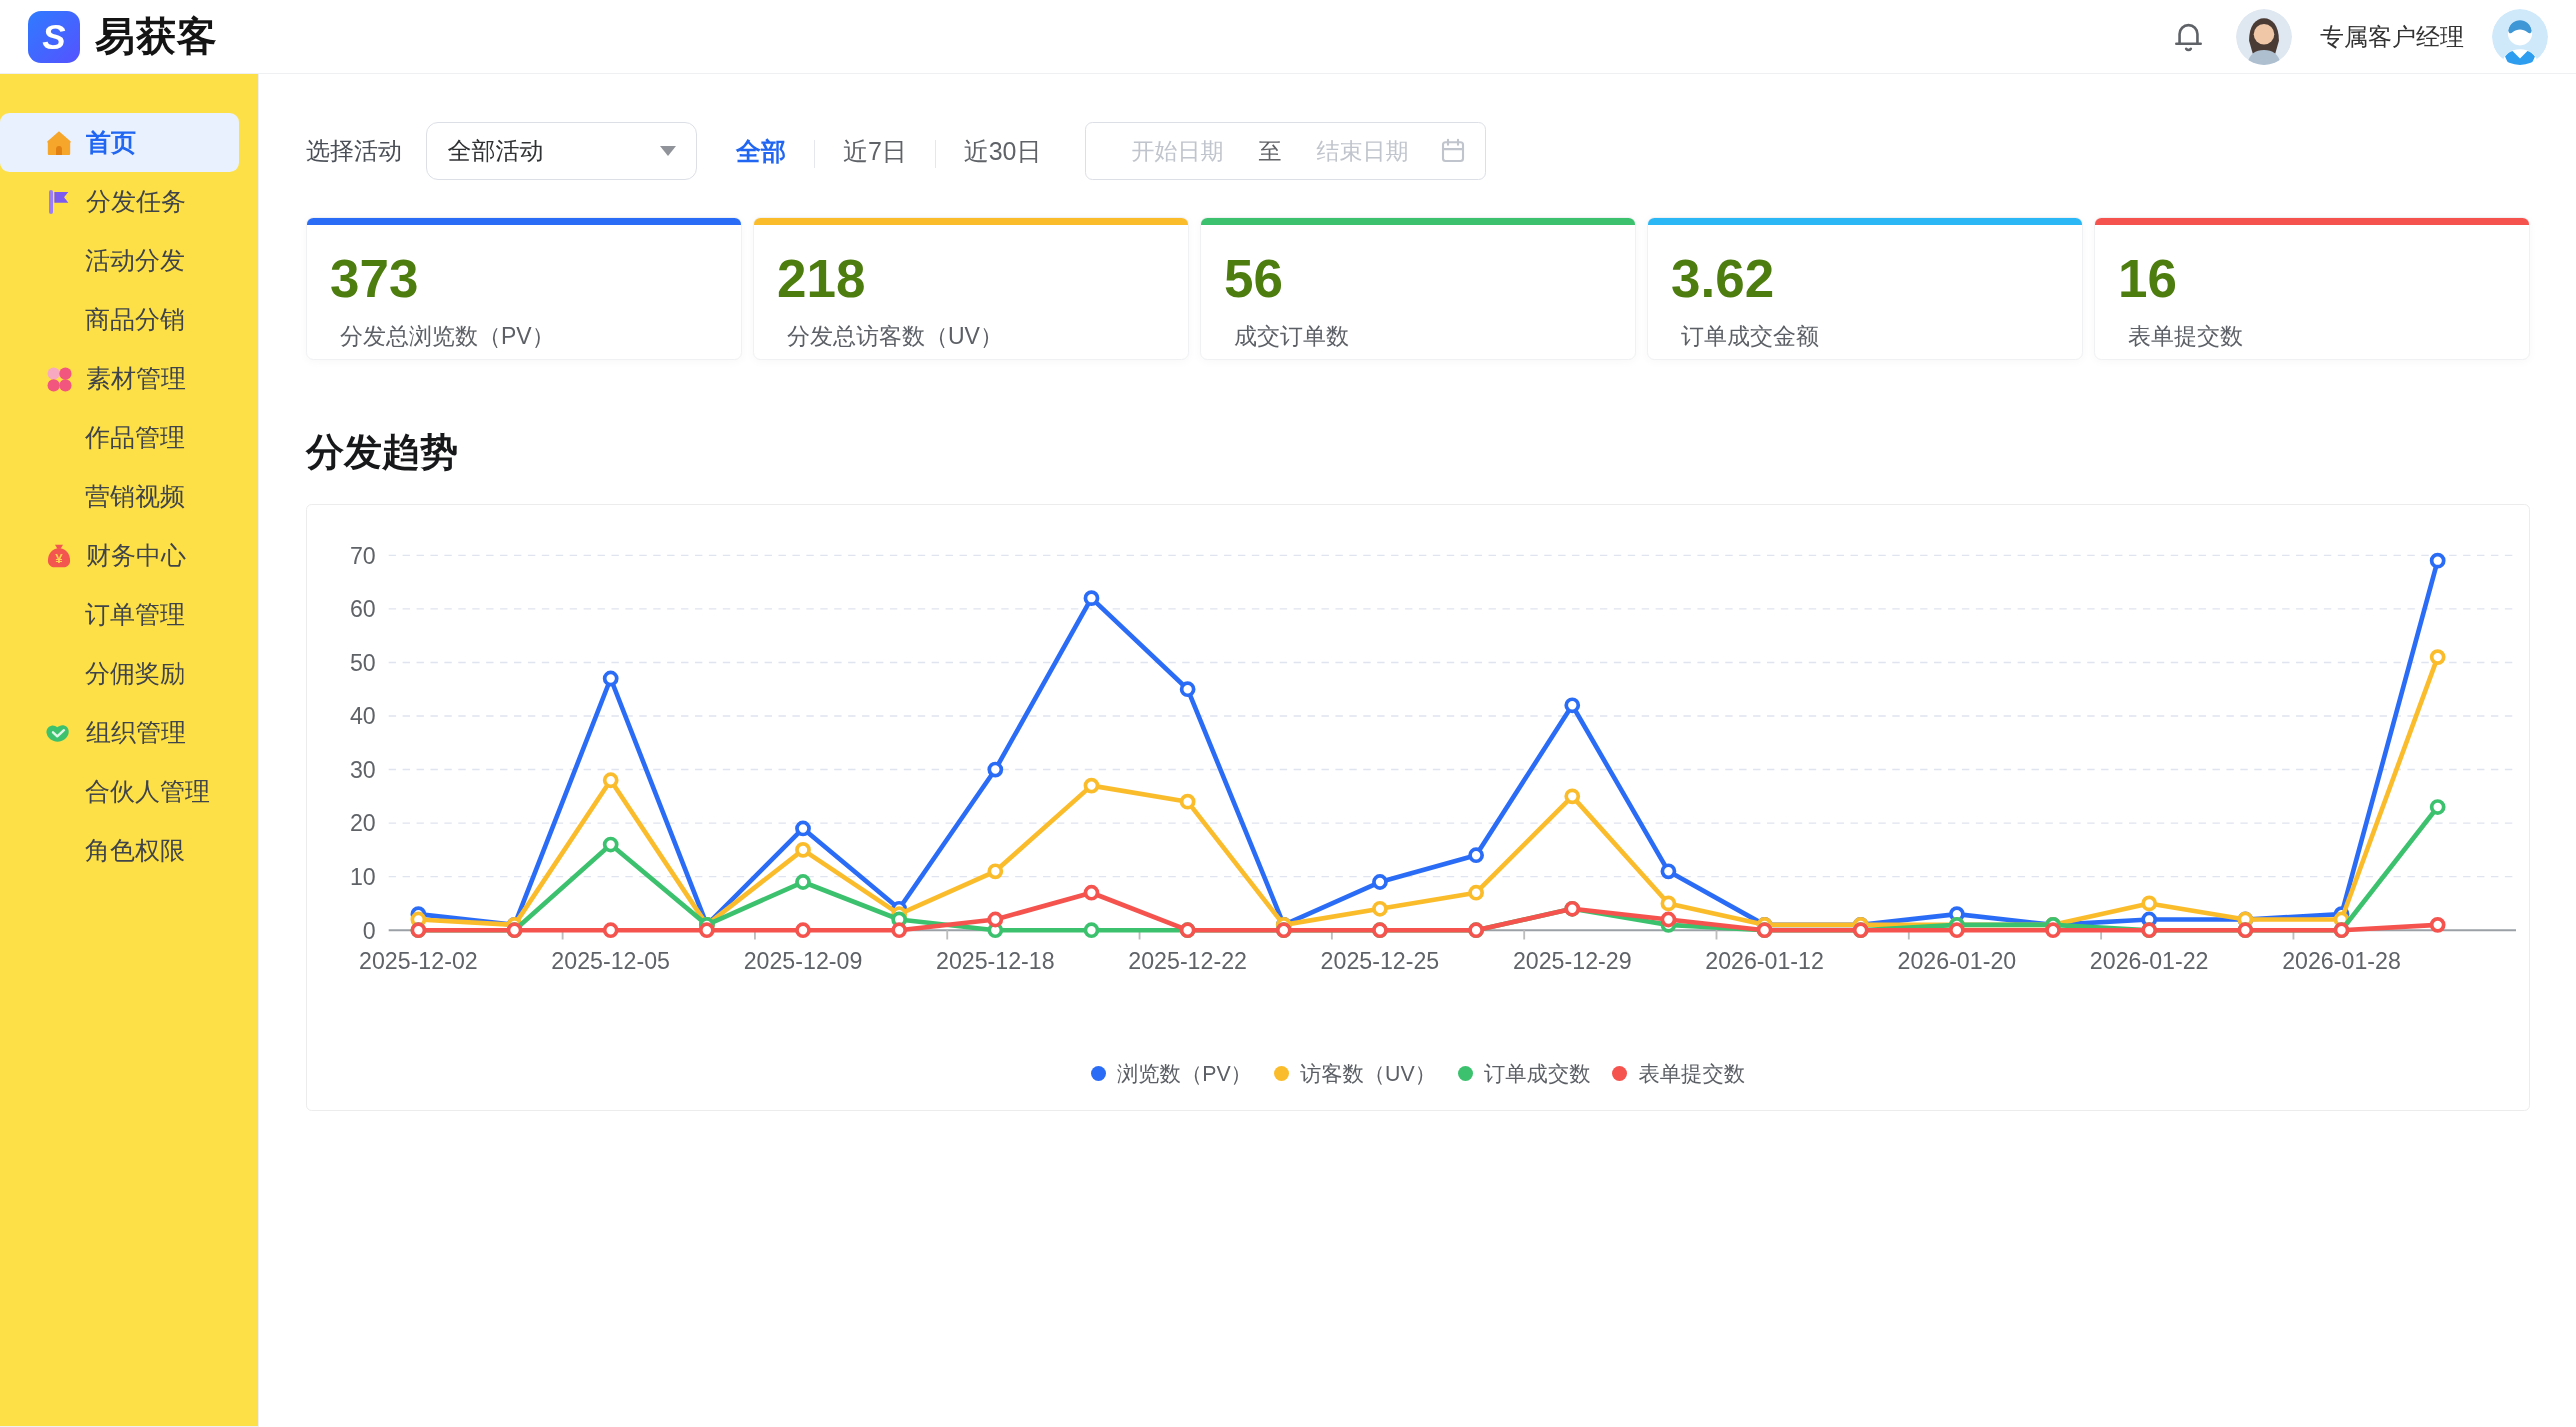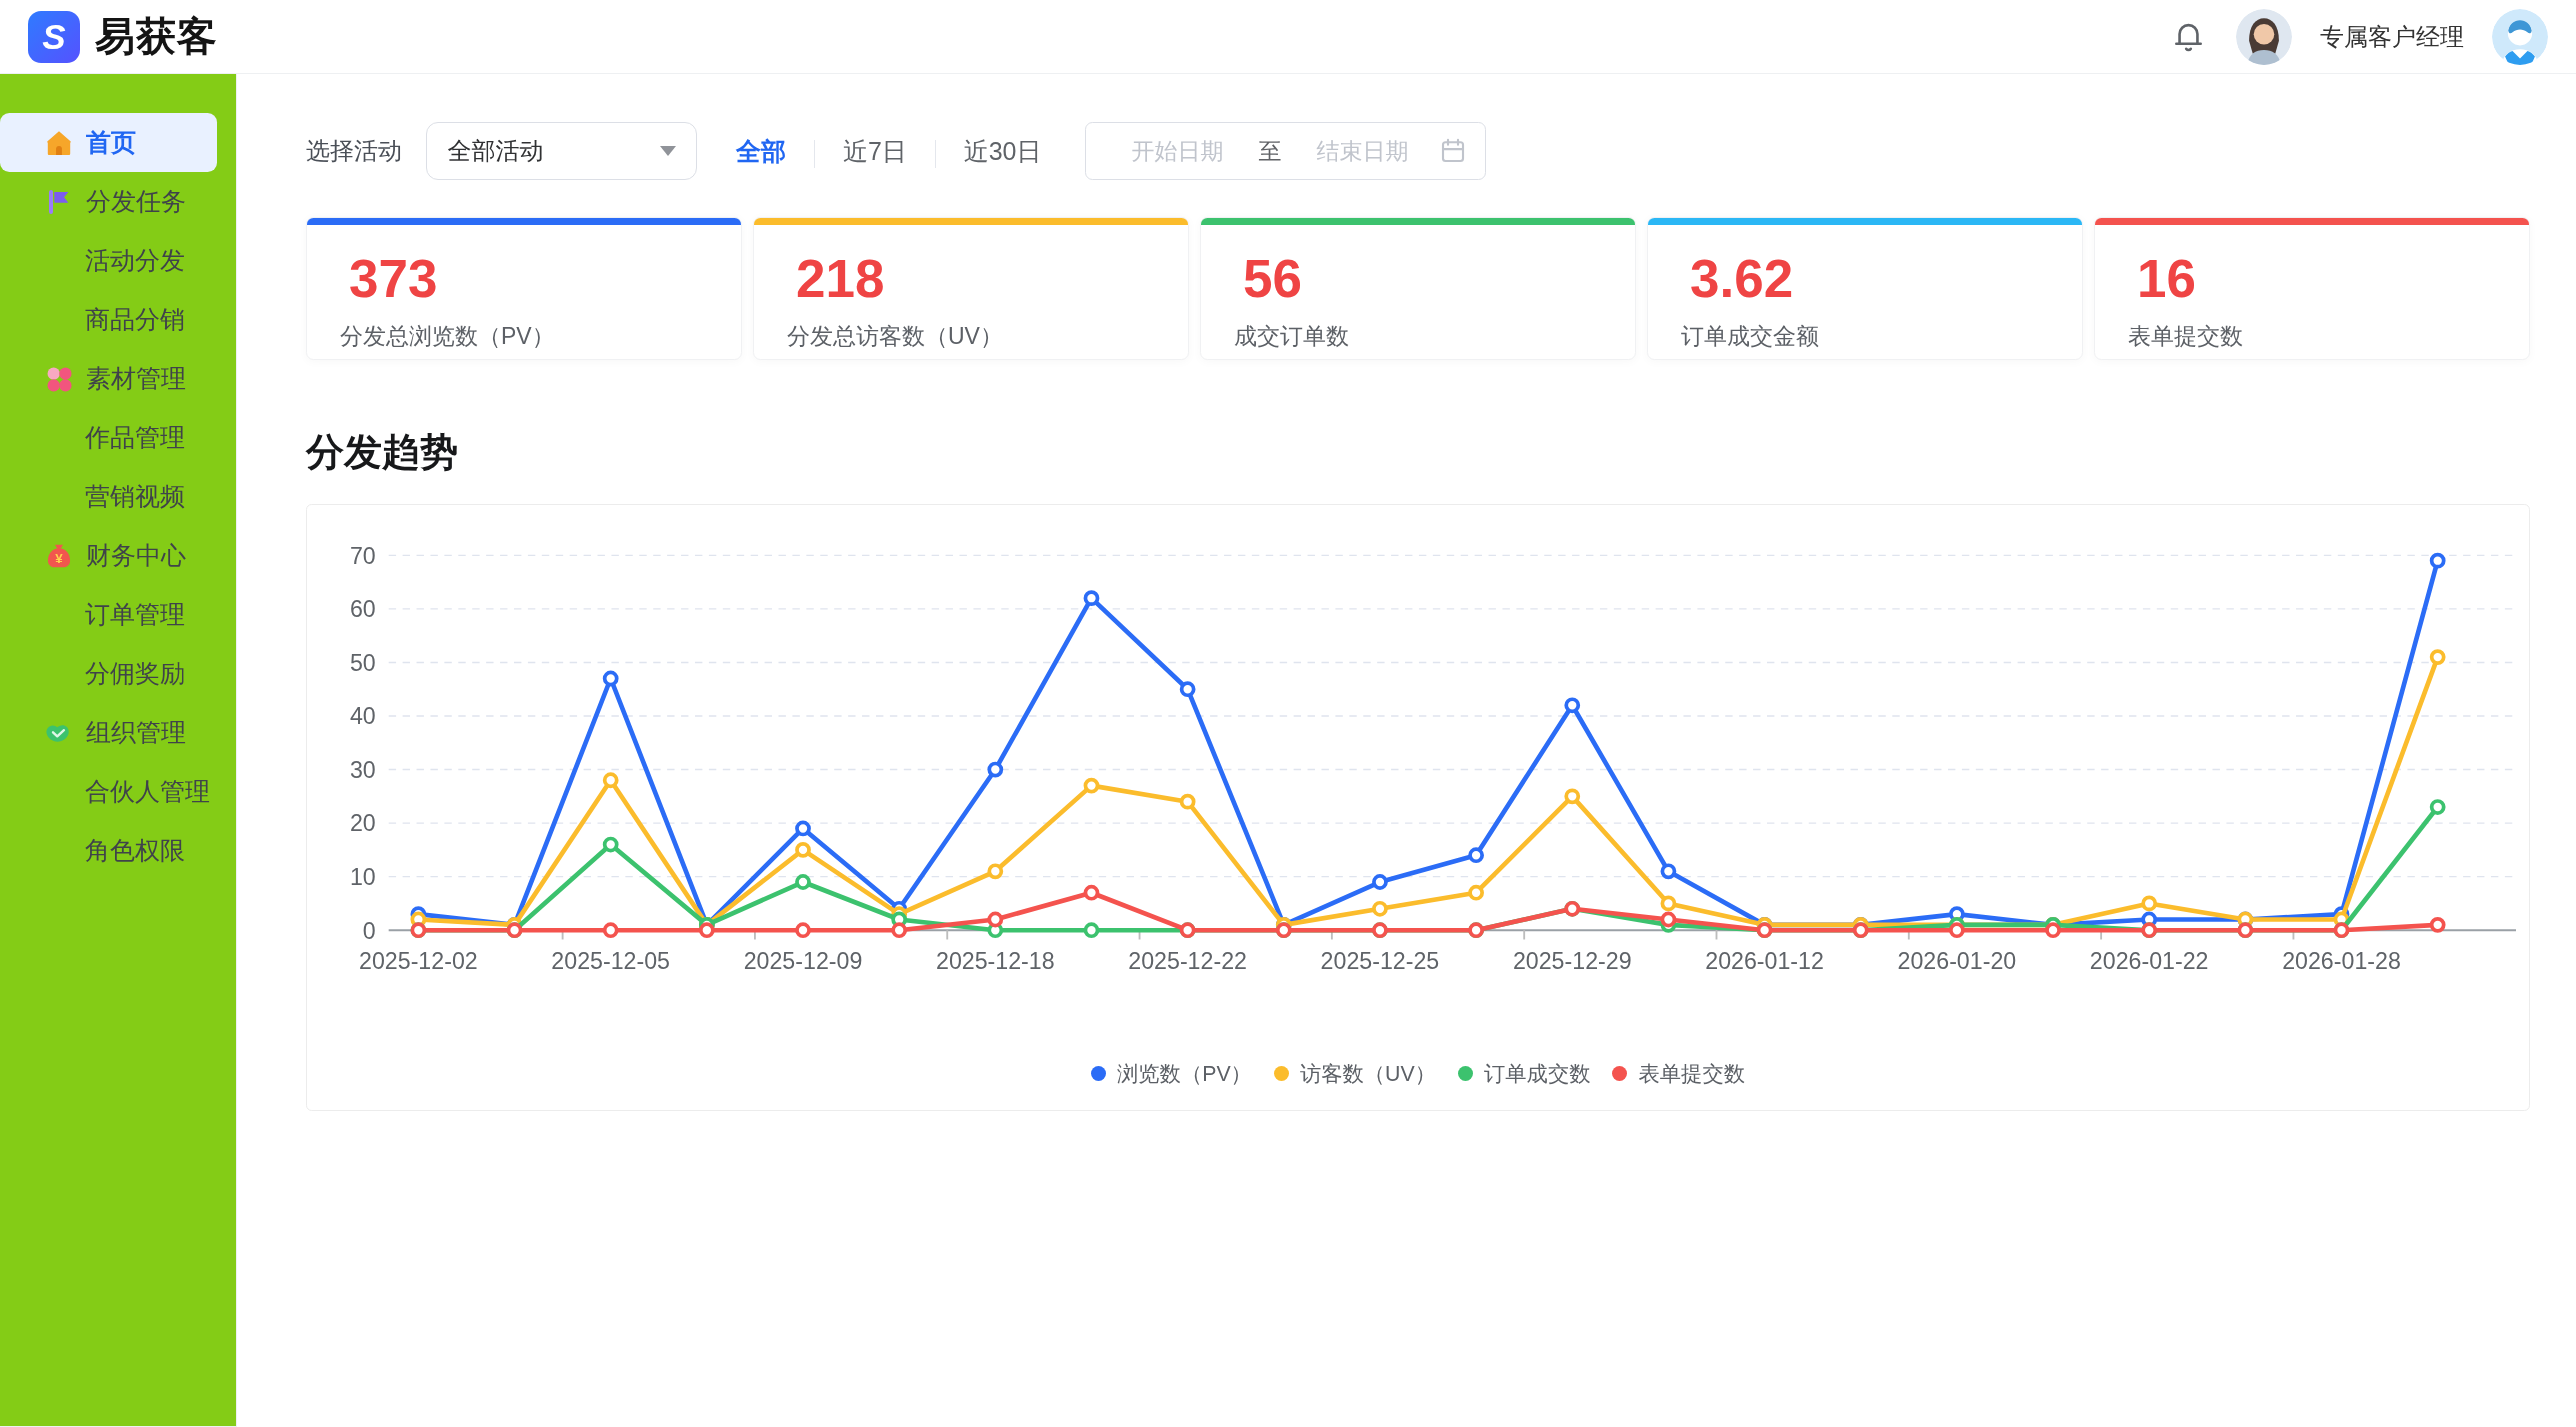--- a/index.html
+++ b/index.html
@@ -10,21 +10,21 @@
   .logo{width:52px;height:52px;border-radius:13px;background:linear-gradient(135deg,#2f7bff,#5552ff);display:flex;align-items:center;justify-content:center;color:#fff;font-size:35px;font-weight:800;font-style:italic;flex:0 0 auto}
   .brand{font-size:40px;font-weight:800;margin-left:15px;color:#141414;letter-spacing:0.9px}
   .header-right{margin-left:auto;display:flex;align-items:center;gap:28px}
   .bell{display:flex;cursor:pointer}
   .bell svg{width:39px;height:39px}
   .avatar{width:56px;height:56px;border-radius:50%;overflow:hidden;flex:0 0 auto;cursor:pointer}
   .avatar svg{width:56px;height:56px;display:block}
   .role{font-size:24px;color:#333}
 
   
-  .sidebar{position:absolute;left:0;top:74px;bottom:0;width:237px;border-right:0.9px solid #eef0f2;border-bottom:0.9px solid #eef0f2;background:#84cc16;padding-top:39px;box-sizing:border-box}
+  .sidebar{position:absolute;left:0;top:74px;bottom:0;width:259px;border-right:0.9px solid #eef0f2;border-bottom:0.9px solid #eef0f2;background:#fde047;padding-top:39px;box-sizing:border-box}
   .side-item{height:59px;display:flex;align-items:center;padding-left:43px;cursor:pointer}
   .side-item.active{background:#e9f1ff;border-radius:9.3px;margin-right:18.6px}
   .side-item.active .side-label{color:#2066f2;font-weight:700}
   .side-icon{width:32px;height:32px;margin-right:11px;display:flex;flex:0 0 auto}
   .side-icon svg{width:32px;height:32px}
   .side-label{font-size:25px;color:#3f434a;white-space:nowrap}
   .side-item.sub{padding-left:85px}
 
   
   .main{position:absolute;left:264px;top:74px;right:0;bottom:0;padding:0 46px 0 42px;box-sizing:border-box;background:#fff}
@@ -40,21 +40,21 @@
   .datebox{margin-left:43px;width:401px;height:58px;border:0.9px solid #dcdfe6;border-radius:7.4px;display:flex;align-items:center;box-sizing:border-box;padding:0 16.7px;background:#fff}
   .dph{flex:1;text-align:center;font-size:23px;color:#c0c4cc;cursor:text}
   .dsep{font-size:23px;color:#606266;padding:0 5.6px}
   .cal{display:flex}
   .cal svg{width:30px;height:30px}
 
   
   .cards{margin-top:37px;display:flex;gap:11px}
   .card{flex:1;height:141px;border:0.9px solid #f0f1f3;border-radius:7.4px;position:relative;overflow:hidden;background:#fff;box-shadow:0 1.9px 9.3px rgba(0,0,0,.03)}
   .accent{height:6.5px;width:100%}
-  .val{margin:26px 0 0 42px;font-size:53px;font-weight:600;color:#ef4444;line-height:1.05}
+  .val{margin:26px 0 0 23px;font-size:53px;font-weight:600;color:#4d7c0f;line-height:1.05}
   .lbl{margin:15px 0 0 33px;font-size:23px;color:#5c6066;white-space:nowrap}
 
   
   .sec-title{margin-top:67px;font-size:38px;font-weight:700;color:#17181a}
   .chart-panel{margin-top:26px;height:605px;border:0.9px solid #ececec;border-radius:5.6px;position:relative;background:#fff}
   svg.trend{position:absolute;left:0;top:0;display:block}
   .legend{position:absolute;left:0;right:0;bottom:22px;display:flex;justify-content:center;gap:22px;align-items:center}
   .lg-item{display:flex;align-items:center;gap:11px;font-size:21.3px;color:#5c6066;cursor:pointer;white-space:nowrap}
   .lg-dot{width:15px;height:15px;border-radius:50%;display:inline-block}
 </style>

